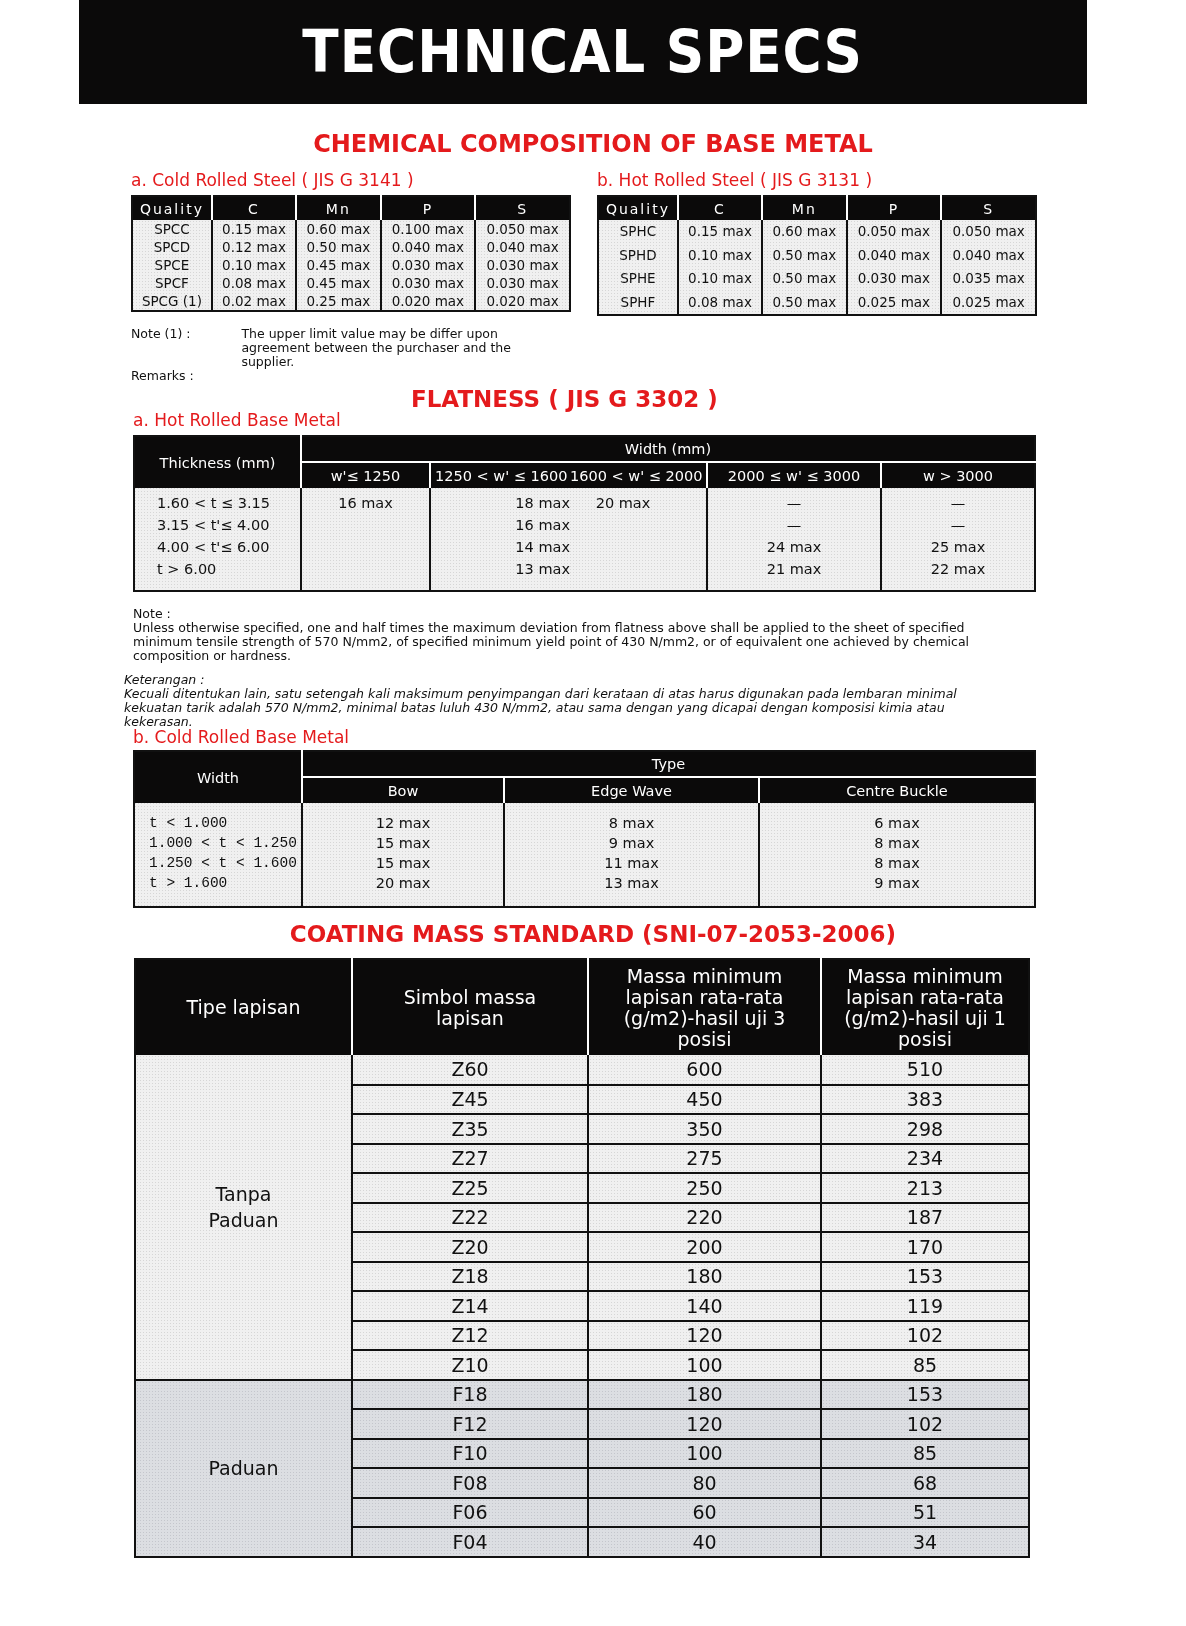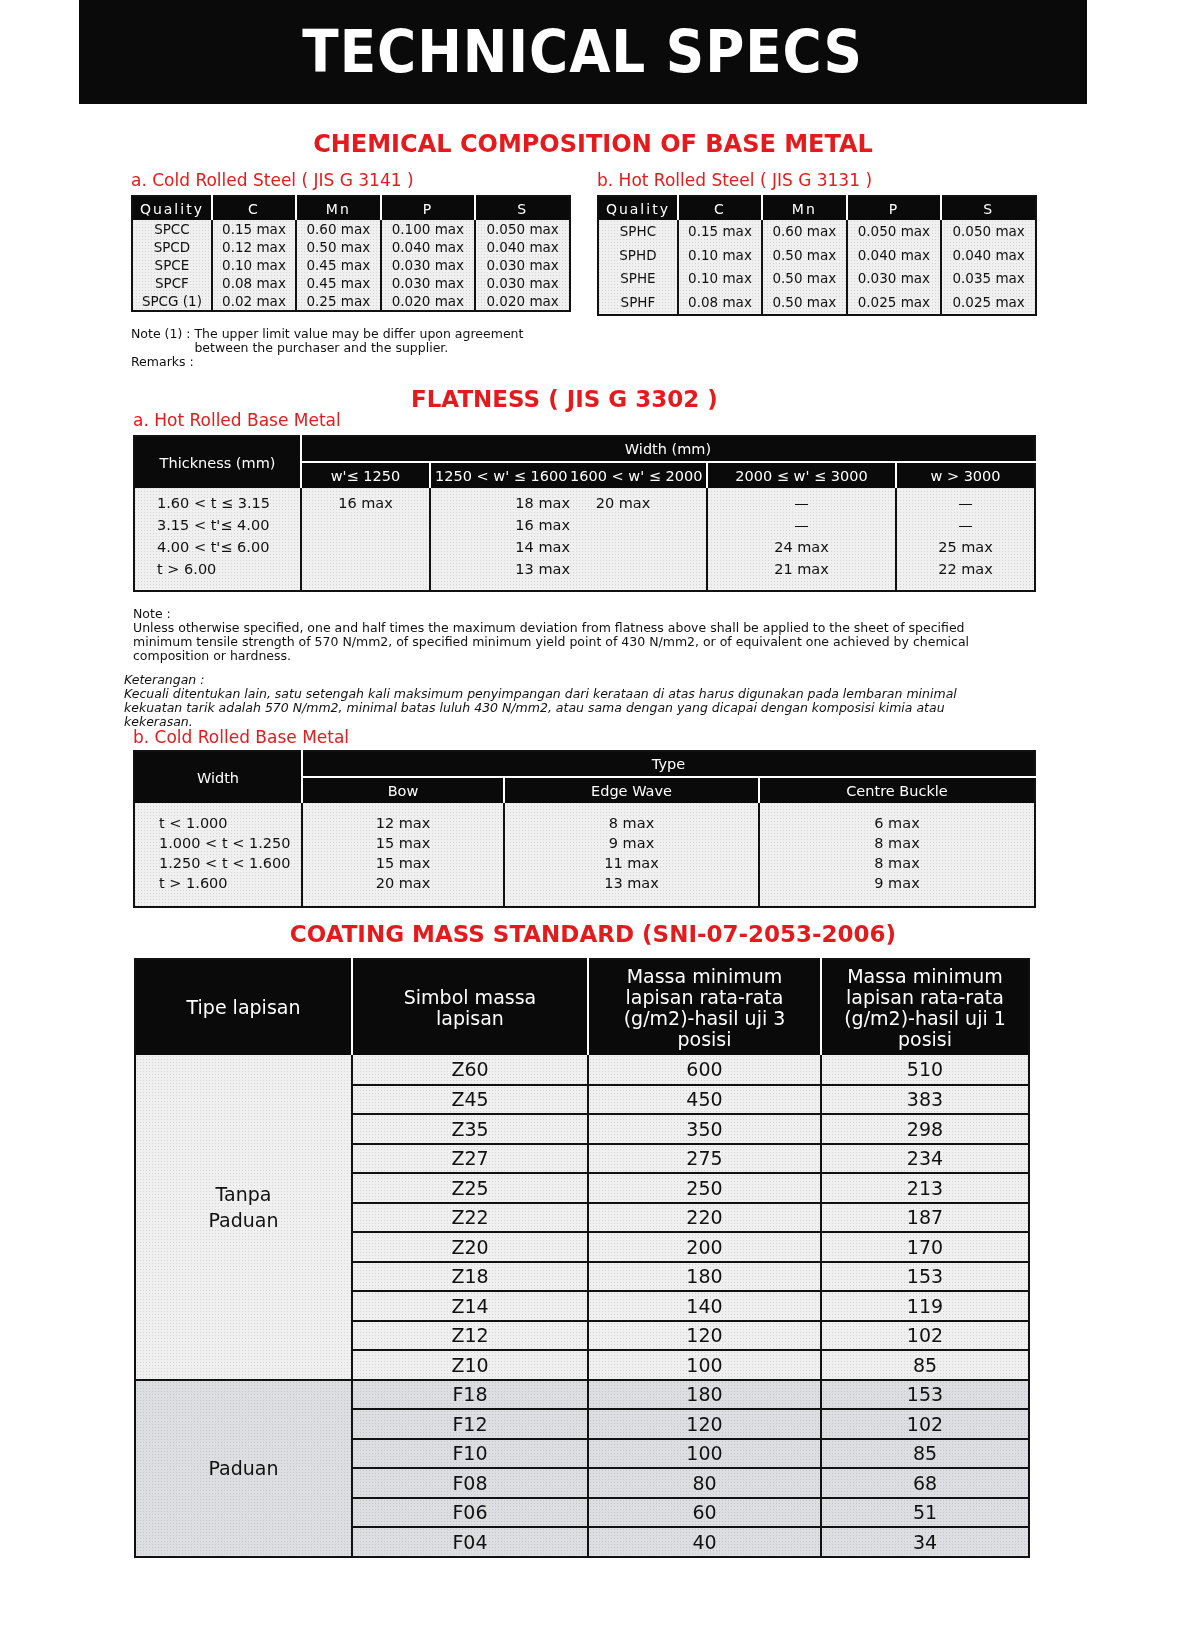--- a/index.html
+++ b/index.html
@@ -17,21 +17,21 @@
 
   
   .chem { border: 2px solid #111; font-size: 13.5px; }
   .chem th { background: #0b0a0a; color: #fff; font-weight: normal; letter-spacing: 2px; height: 24px; border-left: 2px solid #fff; font-size: 14px; }
   .chem th:first-child { border-left: none; }
   .chem td { text-align: center; border-left: 2px solid #111; line-height: 18px; padding: 0 2px; }
   .chem td:first-child { border-left: none; }
   .chem.hot td { line-height: 23.5px; }
 
   .note { position: absolute; font-size: 12.5px; line-height: 14px; font-family: "DejaVu Sans", sans-serif; }
-  .note .row { display: flex; }
+  .note .row { display: flex; gap: 47px; }
   .note .lbl { white-space: pre; }
 
   
   .flat { border: 2px solid #111; font-size: 14.5px; }
   .flat th { background: #0b0a0a; color: #fff; font-weight: normal; border-left: 2px solid #fff; height: 26px; }
   .flat th.first { border-left: none; }
   .flat tr.sub th { border-top: 2px solid #fff; }
   .flat td { border-left: 2px solid #111; vertical-align: top; padding-top: 4px; }
   .flat td.first { border-left: none; }
   .flat .cell-line { height: 22px; line-height: 22px; }
@@ -177,21 +177,21 @@
 <table class="flat dot-bg" style="left:133px; top:435px; width:903px; height:157px;">
   <tbody>
       <tr>
     <th class="first" rowspan="2" style="width:167px;">Thickness (mm)</th>
     <th colspan="5">Width (mm)</th>
   </tr>
   <tr class="sub">
     <th style="width:129px;">w'≤ 1250</th>
     <th style="width:140px; text-align:left; padding-left:4px;">1250 &lt; w' ≤ 1600</th>
     <th style="width:137px; border-left:none; text-align:left;">1600 &lt; w' ≤ 2000</th>
-    <th style="width:189px;margin-left:16px;">2000 ≤ w' ≤ 3000</th>
+    <th style="width:174px;margin-left:16px;">2000 ≤ w' ≤ 3000</th>
     <th>w &gt; 3000</th>
   </tr>
   <tr>
     <td class="first" style="padding-left:22px;" id="flat-thickness">
           <div class="cell-line">1.60 &lt; t ≤ 3.15</div>
           <div class="cell-line">3.15 &lt; t'≤ 4.00</div>
           <div class="cell-line">4.00 &lt; t'≤ 6.00</div>
           <div class="cell-line">t &gt; 6.00</div>
         </td>
     <td style="text-align:center;" id="flat-c1">
@@ -244,21 +244,21 @@
       <tr>
     <th class="first" rowspan="2" style="width:168px;">Width</th>
     <th colspan="3">Type</th>
   </tr>
   <tr class="sub">
     <th style="width:202px;">Bow</th>
     <th style="width:255px;">Edge Wave</th>
     <th>Centre Buckle</th>
   </tr>
   <tr>
-    <td class="first" style="padding-left:24px;" id="cold-widths">
+    <td class="first" style="padding-left:14px;font-family:Liberation Mono, monospace;" id="cold-widths">
           <div class="cell-line">t &lt; 1.000</div>
           <div class="cell-line">1.000 &lt; t &lt; 1.250</div>
           <div class="cell-line">1.250 &lt; t &lt; 1.600</div>
           <div class="cell-line">t &gt; 1.600</div>
         </td>
     <td style="text-align:center;" id="cold-bow">
           <div class="cell-line">12 max</div>
           <div class="cell-line">15 max</div>
           <div class="cell-line">15 max</div>
           <div class="cell-line">20 max</div>

